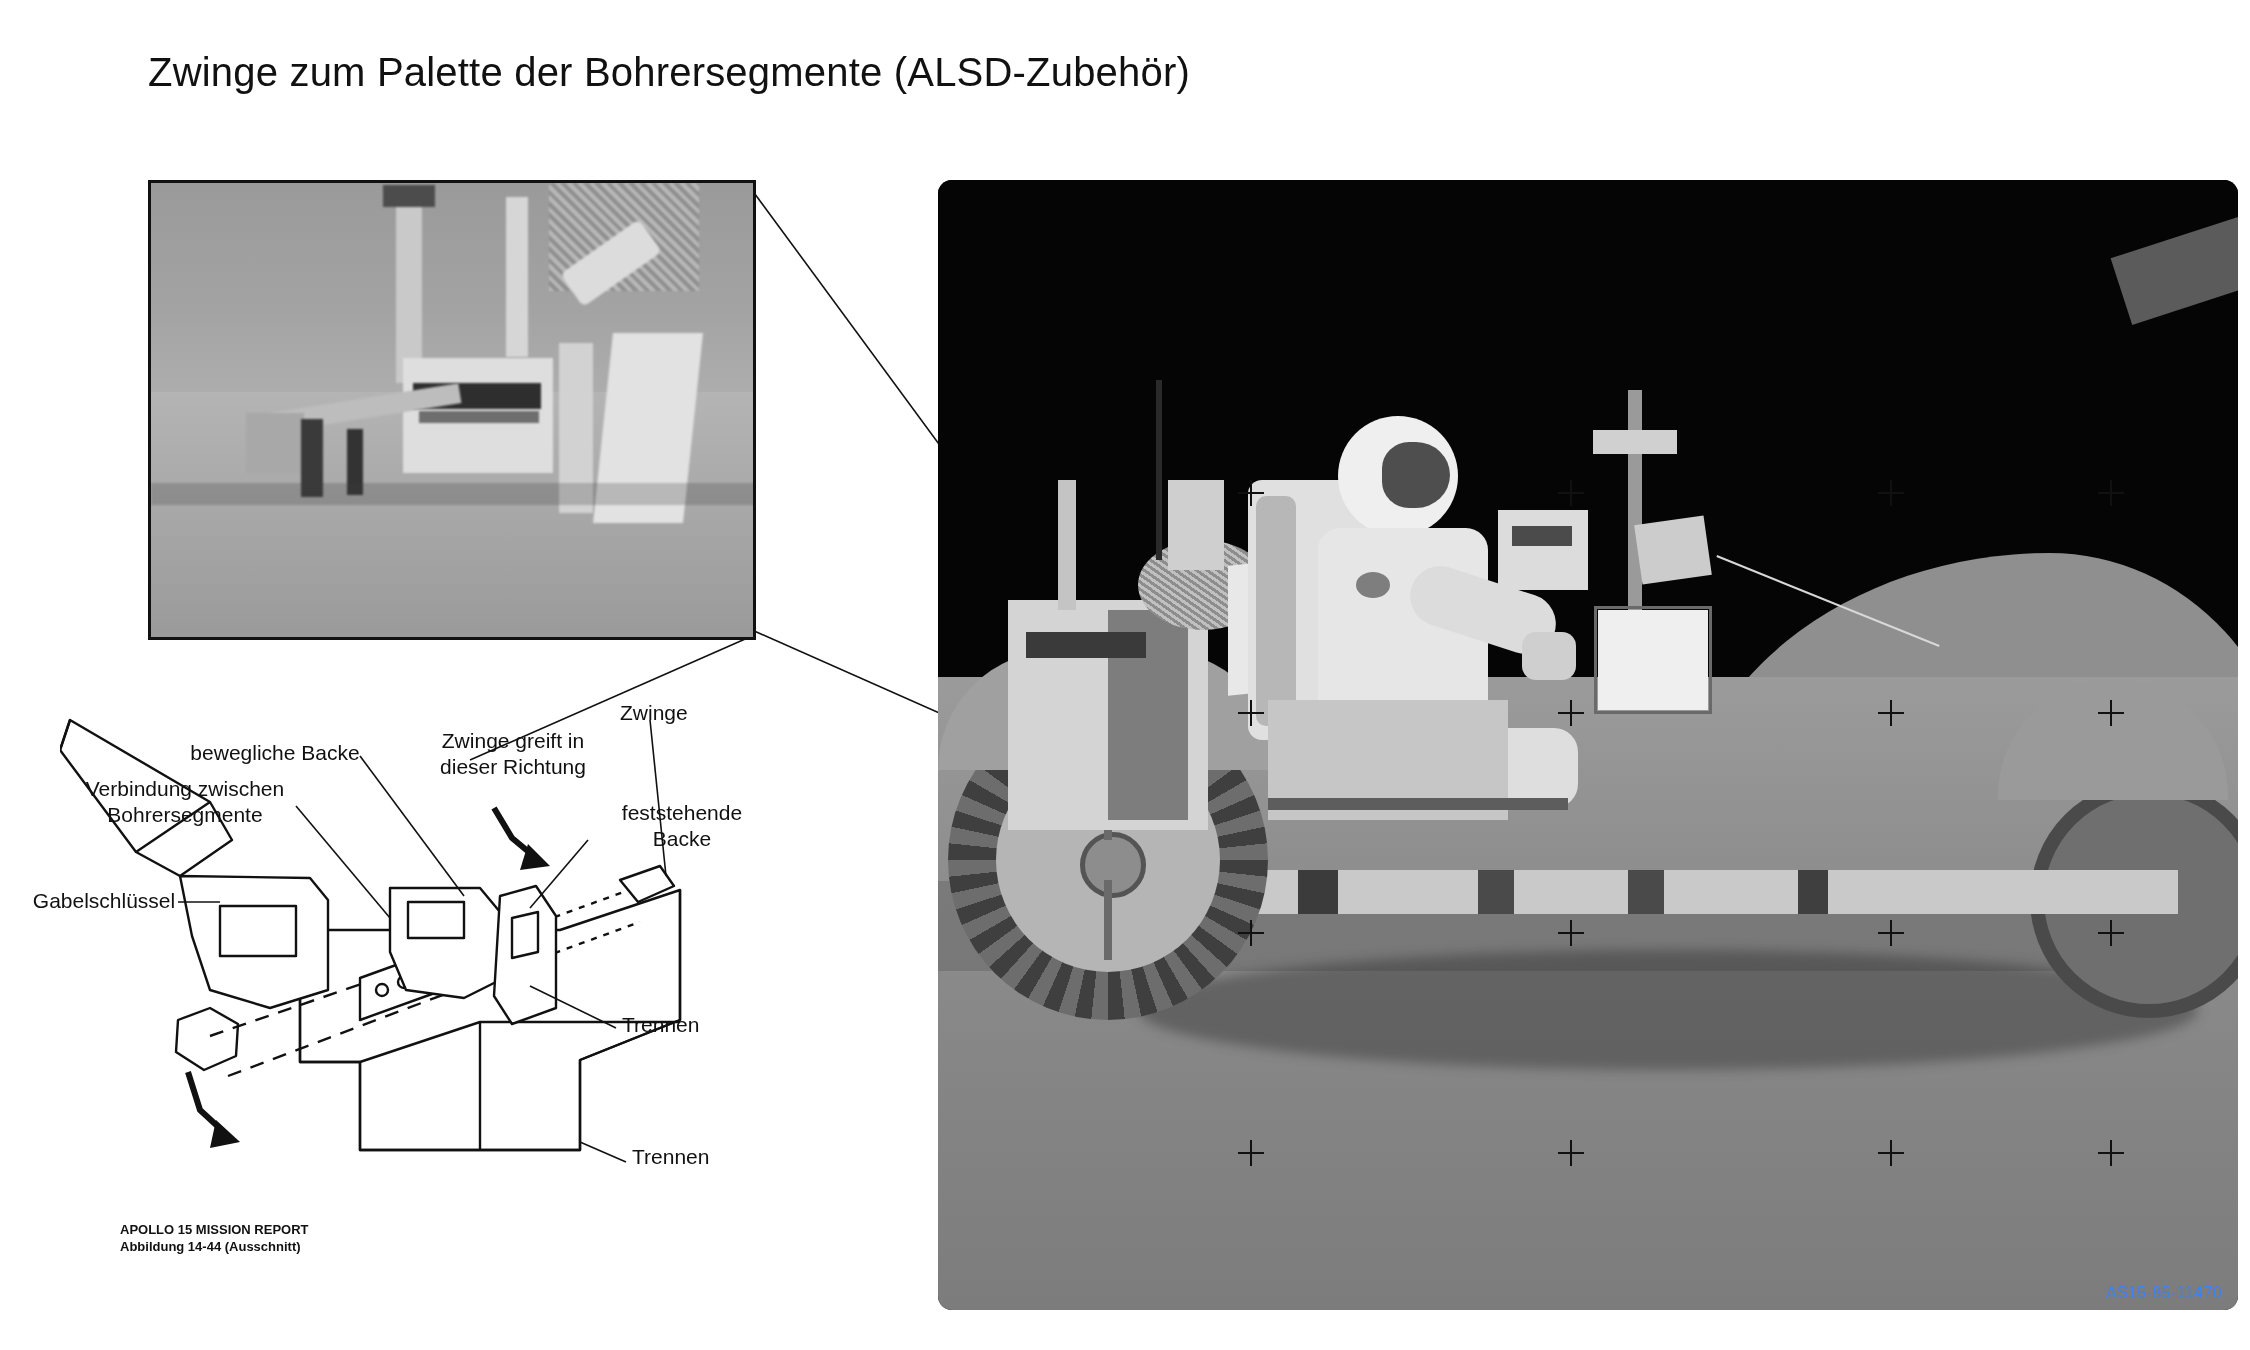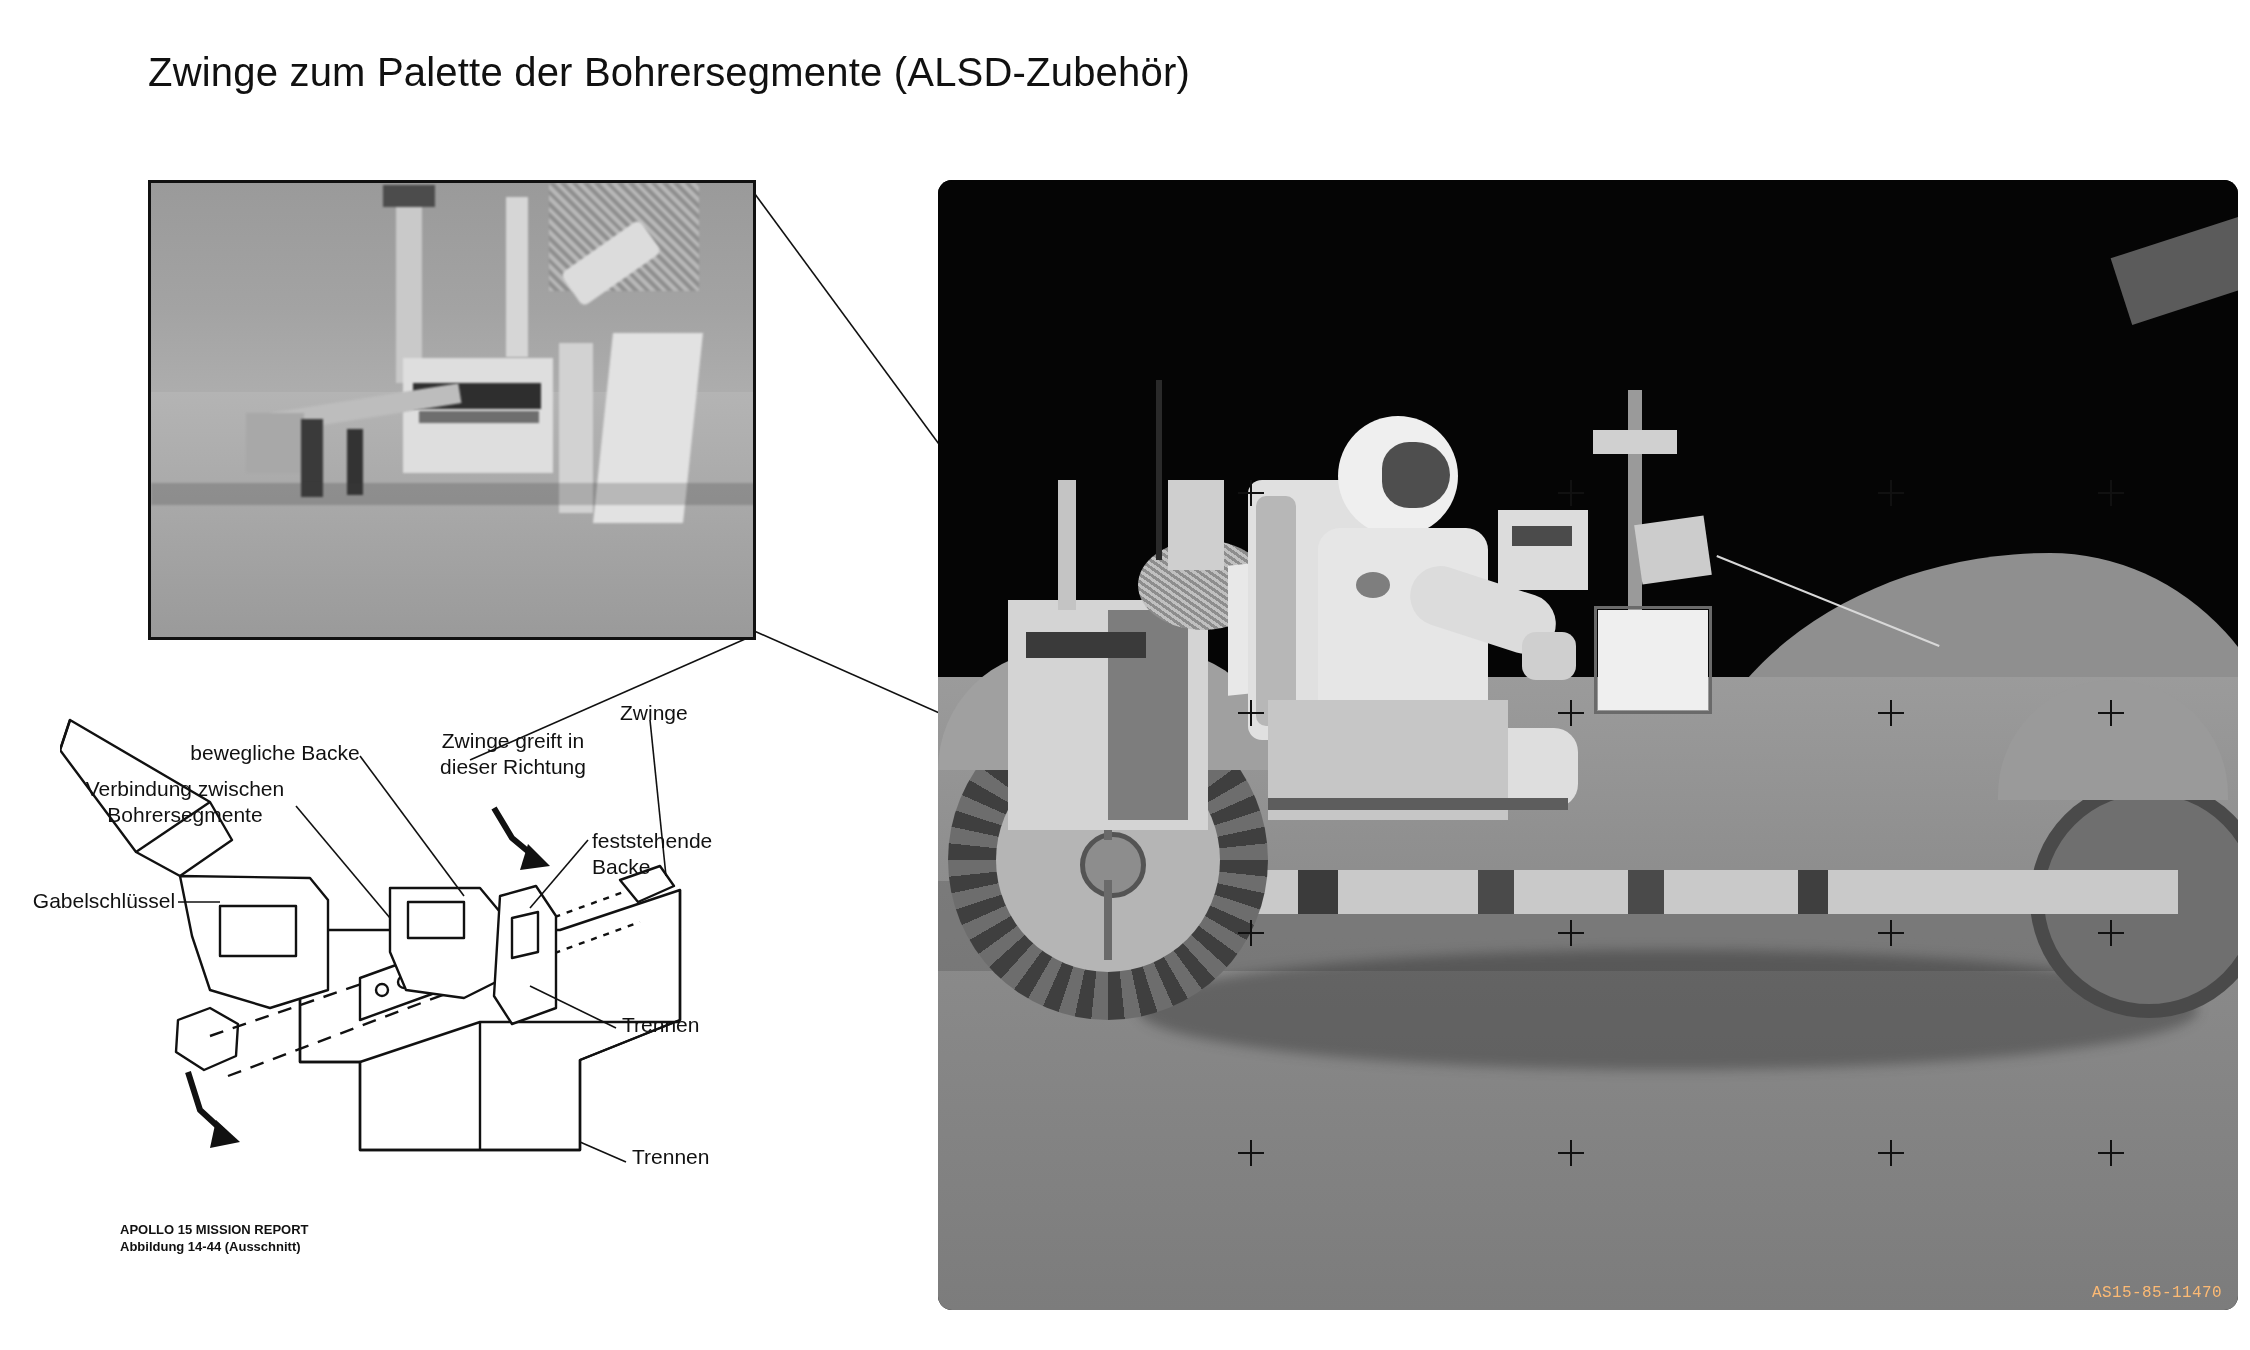--- a/index.html
+++ b/index.html
@@ -98,22 +98,21 @@
   }
   .cross:before { left: 50%; top: 0; width: 2px; height: 100%; margin-left: -1px; }
   .cross:after { top: 50%; left: 0; height: 2px; width: 100%; margin-top: -1px; }
 
   #photo-credit {
     position: absolute;
     right: 16px;
     bottom: 8px;
     font-size: 16px;
     letter-spacing: 0.4px;
-    color: #fdba74;
-    font-family: Liberation Mono, monospace;
+    color: #3b82f6;
   }
 
   
   #diagram {
     position: absolute;
     left: 60px;
     top: 690px;
     width: 880px;
     height: 620px;
   }
@@ -318,21 +317,21 @@
   <div class="dlabel right" style="left:120px;top:50px;width:190px;">bewegliche Backe</div>
 
   <div class="dlabel" style="left:560px;top:10px;">Zwinge</div>
 
   <div class="dlabel center" style="left:338px;top:38px;width:230px;">Zwinge greift in
 dieser Richtung</div>
 
   <div class="dlabel right" style="left:10px;top:86px;width:230px;">Verbindung zwischen
 Bohrersegmente</div>
 
-  <div class="dlabel" style="left:532px;top:138px;width:180px;">feststehende
+  <div class="dlabel" style="left:532px;top:110px;width:180px;text-align:center;">feststehende
 Backe</div>
 
   <div class="dlabel right" style="left:-62px;top:198px;width:212px;">Gabelschlüssel</div>
 
   <div class="dlabel" style="left:562px;top:322px;">Trennen</div>
 
 
   <div class="dlabel" style="left:572px;top:454px;">Trennen</div>
 </div>
 

